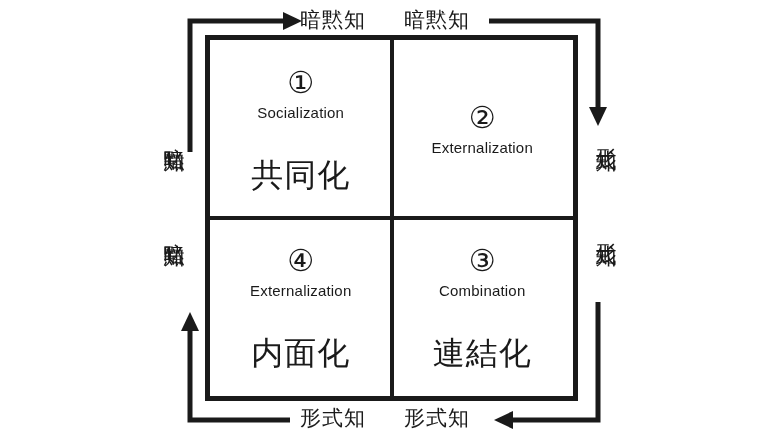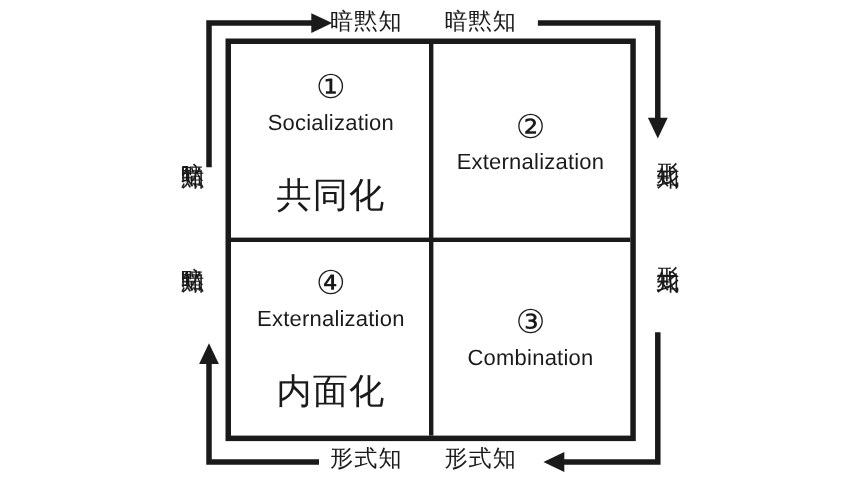--- a/index.html
+++ b/index.html
@@ -39,21 +39,21 @@
     background:#1a1a1a;
   }
   .cell {
     display:flex;
     flex-direction:column;
     align-items:center;
     justify-content:center;
     gap:7px;
   }
   .q-number { font-size:30px; line-height:1; }
-  .q-name   { font-size:20px; line-height:1; letter-spacing:0.2px; }
+  .q-name   { font-size:15px; line-height:1; letter-spacing:0.2px; }
   .q-kanji  { font-size:32px; line-height:1; letter-spacing:1px;margin-top:32px; }
   .h-label {
     position:absolute;
     font-size:21px;
     letter-spacing:1px;
     white-space:nowrap;
     line-height:1;
   }
   .v-label {
     position:absolute;
@@ -113,20 +113,21 @@
 
     <div class="cell">
       <div class="q-number">④</div>
       <div class="q-name">Externalization</div>
       <div class="q-kanji">内面化</div>
     </div>
 
     <div class="cell">
       <div class="q-number">③</div>
       <div class="q-name">Combination</div>
+      <div class="q-kanji">連結化</div>
     </div>
   </div>
 
   <div class="h-label lbl-top-left">暗黙知</div>
   <div class="h-label lbl-top-right">暗黙知</div>
   <div class="h-label lbl-bottom-left">形式知</div>
   <div class="h-label lbl-bottom-right">形式知</div>
 
   <div class="v-label lbl-left-upper">暗黙知</div>
   <div class="v-label lbl-left-lower">暗黙知</div>

